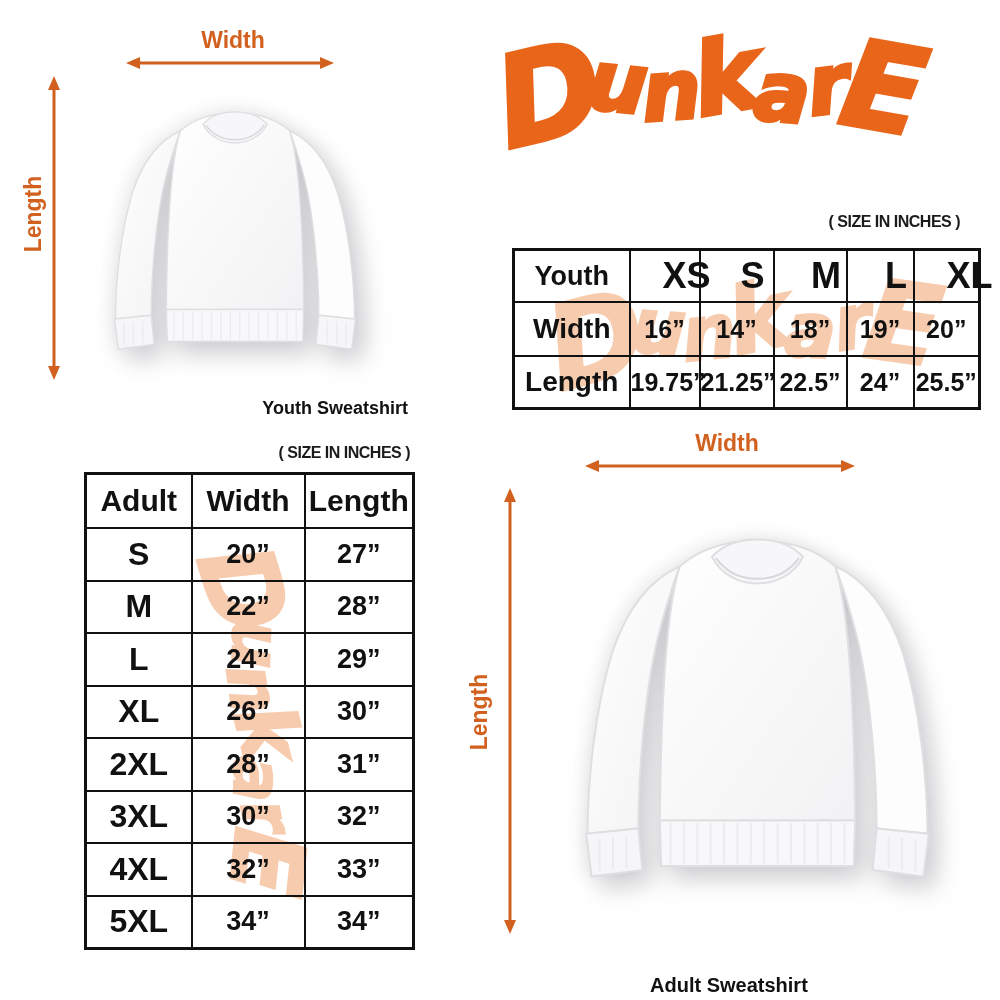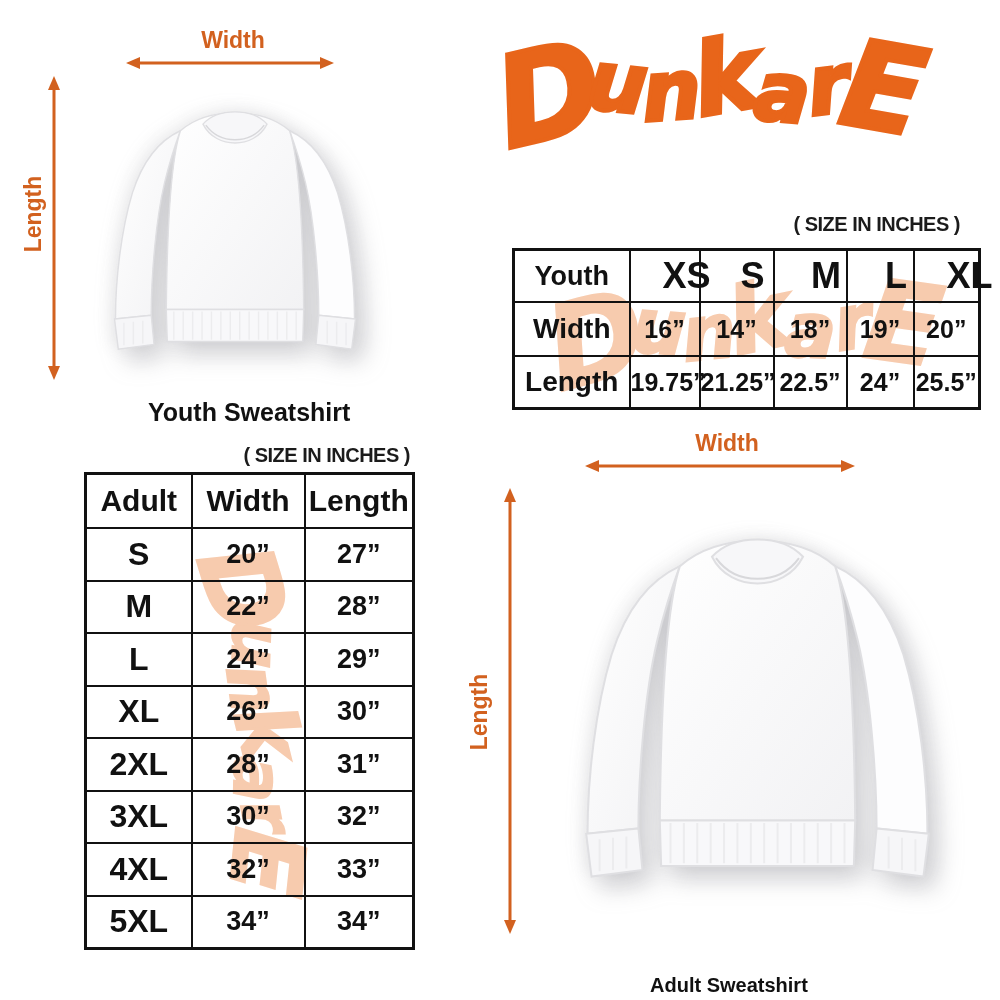--- a/index.html
+++ b/index.html
@@ -19,21 +19,21 @@
   .brand .ch{color:#E8651A;-webkit-text-stroke:4px #E8651A;}
   .wm .ch{color:#F7CBAE;-webkit-text-stroke:3px #F7CBAE;}
 
   .brand{position:absolute;left:430px;top:14px;width:560px;height:145px;z-index:3;}
   .wm-youth{position:absolute;left:494px;top:238px;width:500px;height:180px;z-index:1;transform:scale(.92) rotate(-2deg);}
   .wm-adult{position:absolute;left:18px;top:645px;width:480px;height:150px;z-index:1;transform:rotate(86deg) scale(.82);}
 
   
   .page-title{position:absolute;left:470px;top:156px;width:520px;text-align:center;
     font-size:43px;font-weight:bold;color:#1b1b1b;letter-spacing:-1px;z-index:3;}
-  .units-note{position:absolute;font-size:20px;font-weight:bold;color:#1b1b1b;letter-spacing:-0.5px;z-index:3;}
+  .units-note{position:absolute;font-size:16px;font-weight:bold;color:#1b1b1b;letter-spacing:-0.5px;z-index:3;}
   .units-note.top{left:640px;top:213px;width:320px;text-align:right;}
   .units-note.left{left:150px;top:444px;width:260px;text-align:right;}
 
   
   .dim-label{position:absolute;color:#D2611F;font-weight:bold;font-size:23px;text-align:center;z-index:2;}
   .rot{transform:rotate(-90deg);}
   .caption{position:absolute;font-weight:bold;color:#111;z-index:2;}
   .arrow{position:absolute;z-index:2;}
   .shirt{position:absolute;z-index:0;
     filter:drop-shadow(10px 12px 12px rgba(105,105,115,.30)) drop-shadow(-5px -3px 8px rgba(120,120,130,.12));}
@@ -95,21 +95,21 @@
     <polygon points="208,8 194,2 194,14" fill="#D2611F"></polygon>
   </svg>
 
   <div class="dim-label rot" style="left:-55px;top:199px;width:180px;height:30px">Length</div>
   <svg class="arrow" style="left:46px;top:76px" width="16" height="304" viewBox="0 0 16 304">
     <line x1="8" y1="11" x2="8" y2="293" stroke="#D2611F" stroke-width="3"></line>
     <polygon points="8,0 2,14 14,14" fill="#D2611F"></polygon>
     <polygon points="8,304 2,290 14,290" fill="#D2611F"></polygon>
   </svg>
 
-  <div class="caption" style="left:148px;top:398px;width:260px;font-size:25px">Youth Sweatshirt</div>
+  <div class="caption" style="left:148px;top:398px;width:260px;text-align:right;font-size:18px">Youth Sweatshirt</div>
 
   <div class="logo-word brand">
     <span class="ch c0">D</span>
     <span class="ch c1">u</span>
     <span class="ch c2">n</span>
     <span class="ch c3">k</span>
     <span class="ch c4">a</span>
     <span class="ch c5">r</span>
     <span class="ch c6">E</span>
   </div>

